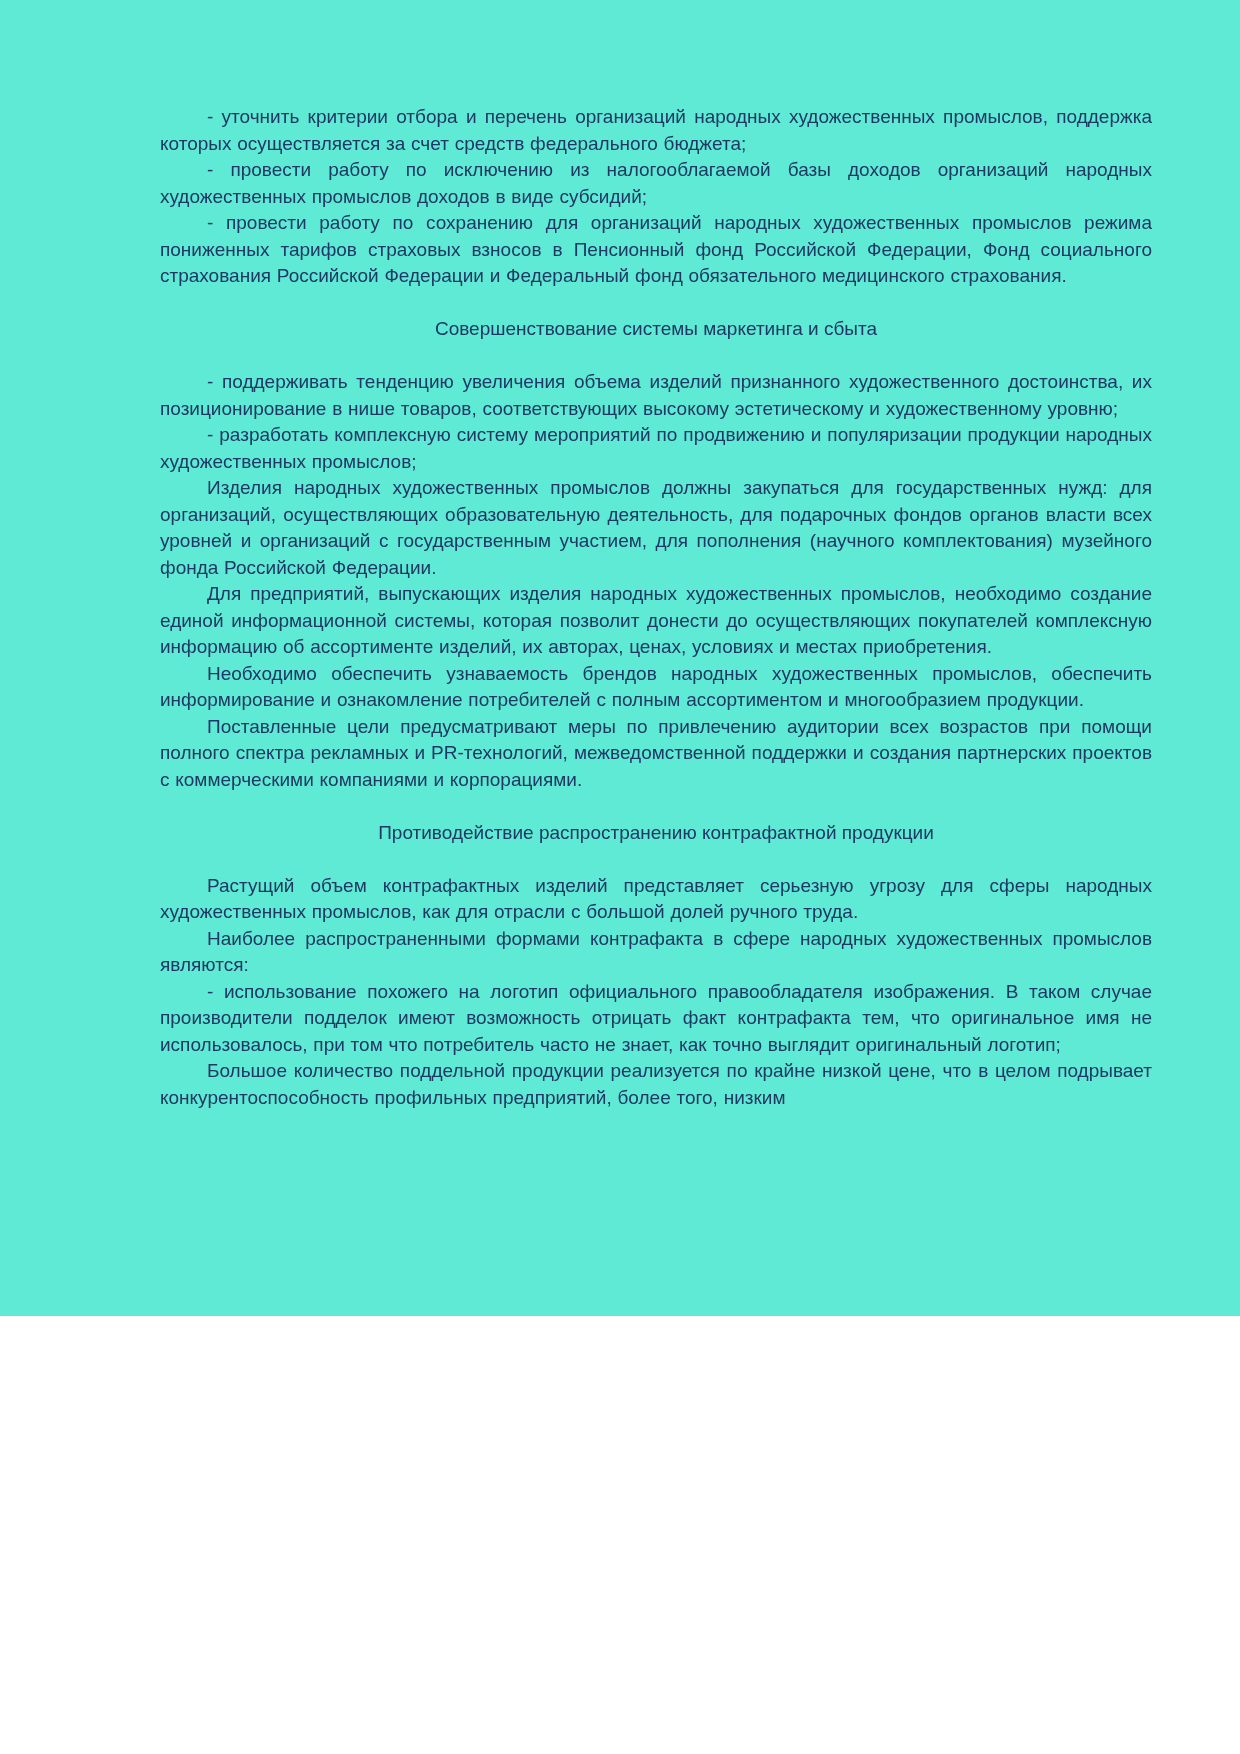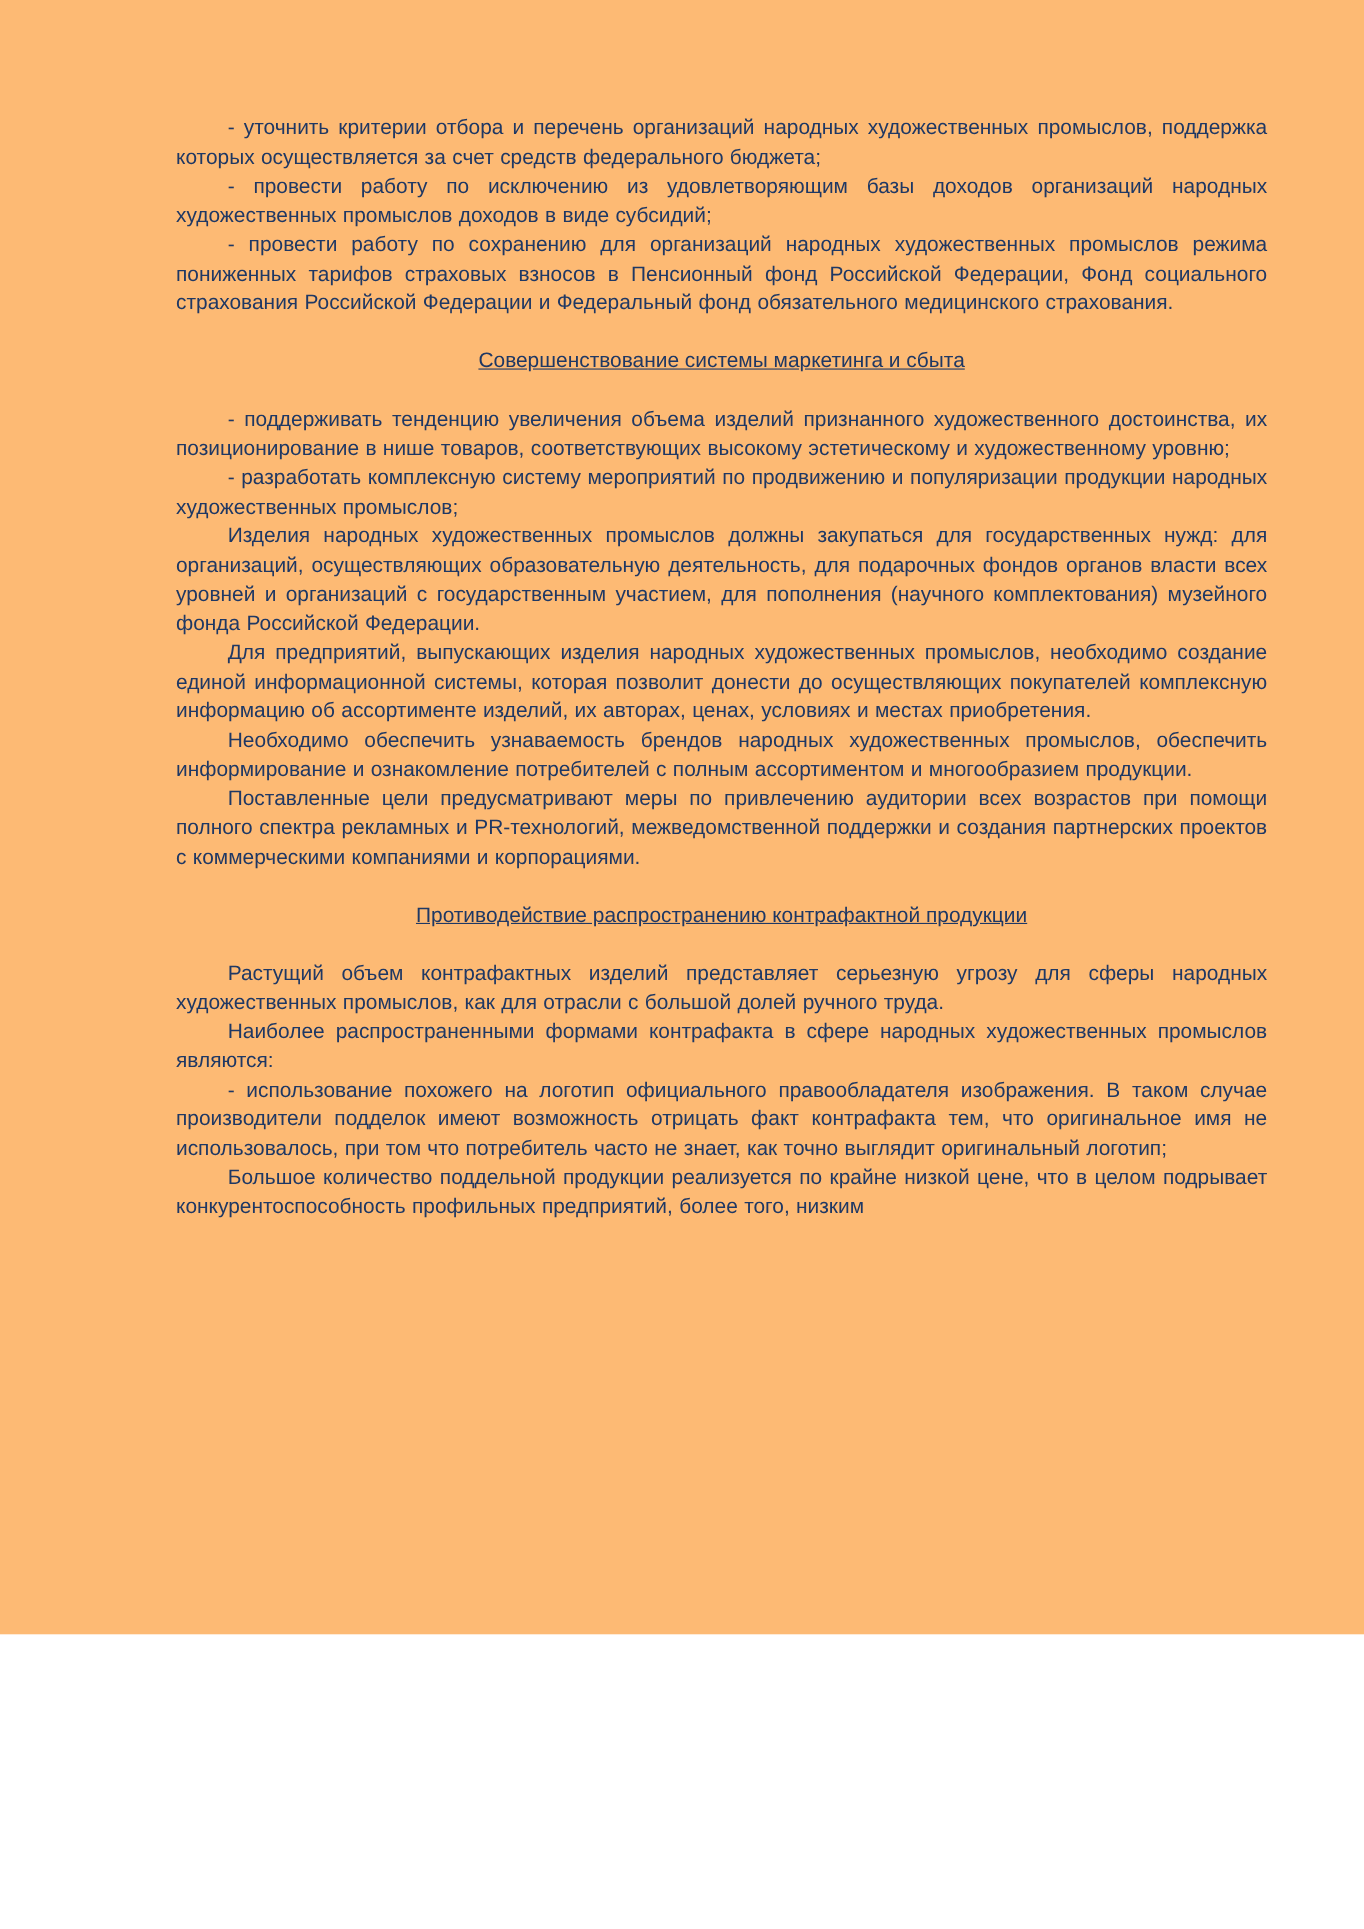--- a/index.html
+++ b/index.html
@@ -3,23 +3,23 @@
 <meta charset="utf-8">
 <style>
   html, body {
     margin: 0;
     padding: 0;
     background: #ffffff;
   }
   .page {
     position: relative;
     width: 1240px;
-    height: 1486px;
+    height: 1316px;
     margin: 0 auto;
-    background: #fdba74;
+    background: #5eead4;
     box-sizing: border-box;
     padding: 104px 88px 40px 160px;
     overflow: hidden;
     font-family: "Liberation Sans", sans-serif;
     color: var(--doc-text-color, #1f3864);
   }
   .doc-body p.paragraph {
     margin: 0;
     font-size: 19px;
     line-height: 26.5px;
@@ -27,30 +27,29 @@
     text-indent: 47px;
     word-spacing: 0.5px;
   }
   .doc-body h2.heading {
     margin: 26.5px 0 26.5px 0;
     font-size: 19px;
     line-height: 26.5px;
     font-weight: 400;
     text-align: center;
     text-indent: 0;
-    text-decoration: underline;
   }
 </style>
 </head>
 <body>
 
 <div class="page">
   <div class="doc-body">
       <p class="paragraph">- уточнить критерии отбора и перечень организаций народных художественных промыслов, поддержка которых осуществляется за счет средств федерального бюджета;</p>
-      <p class="paragraph">- провести работу по исключению из удовлетворяющим базы доходов организаций народных художественных промыслов доходов в виде субсидий;</p>
+      <p class="paragraph">- провести работу по исключению из налогооблагаемой базы доходов организаций народных художественных промыслов доходов в виде субсидий;</p>
       <p class="paragraph">- провести работу по сохранению для организаций народных художественных промыслов режима пониженных тарифов страховых взносов в Пенсионный фонд Российской Федерации, Фонд социального страхования Российской Федерации и Федеральный фонд обязательного медицинского страхования.</p>
       <h2 class="heading">Совершенствование системы маркетинга и сбыта</h2>
       <p class="paragraph">- поддерживать тенденцию увеличения объема изделий признанного художественного достоинства, их позиционирование в нише товаров, соответствующих высокому эстетическому и художественному уровню;</p>
       <p class="paragraph">- разработать комплексную систему мероприятий по продвижению и популяризации продукции народных художественных промыслов;</p>
       <p class="paragraph">Изделия народных художественных промыслов должны закупаться для государственных нужд: для организаций, осуществляющих образовательную деятельность, для подарочных фондов органов власти всех уровней и организаций с государственным участием, для пополнения (научного комплектования) музейного фонда Российской Федерации.</p>
       <p class="paragraph">Для предприятий, выпускающих изделия народных художественных промыслов, необходимо создание единой информационной системы, которая позволит донести до осуществляющих покупателей комплексную информацию об ассортименте изделий, их авторах, ценах, условиях и местах приобретения.</p>
       <p class="paragraph">Необходимо обеспечить узнаваемость брендов народных художественных промыслов, обеспечить информирование и ознакомление потребителей с полным ассортиментом и многообразием продукции.</p>
       <p class="paragraph">Поставленные цели предусматривают меры по привлечению аудитории всех возрастов при помощи полного спектра рекламных и PR-технологий, межведомственной поддержки и создания партнерских проектов с коммерческими компаниями и корпорациями.</p>
       <h2 class="heading">Противодействие распространению контрафактной продукции</h2>
       <p class="paragraph">Растущий объем контрафактных изделий представляет серьезную угрозу для сферы народных художественных промыслов, как для отрасли с большой долей ручного труда.</p>

